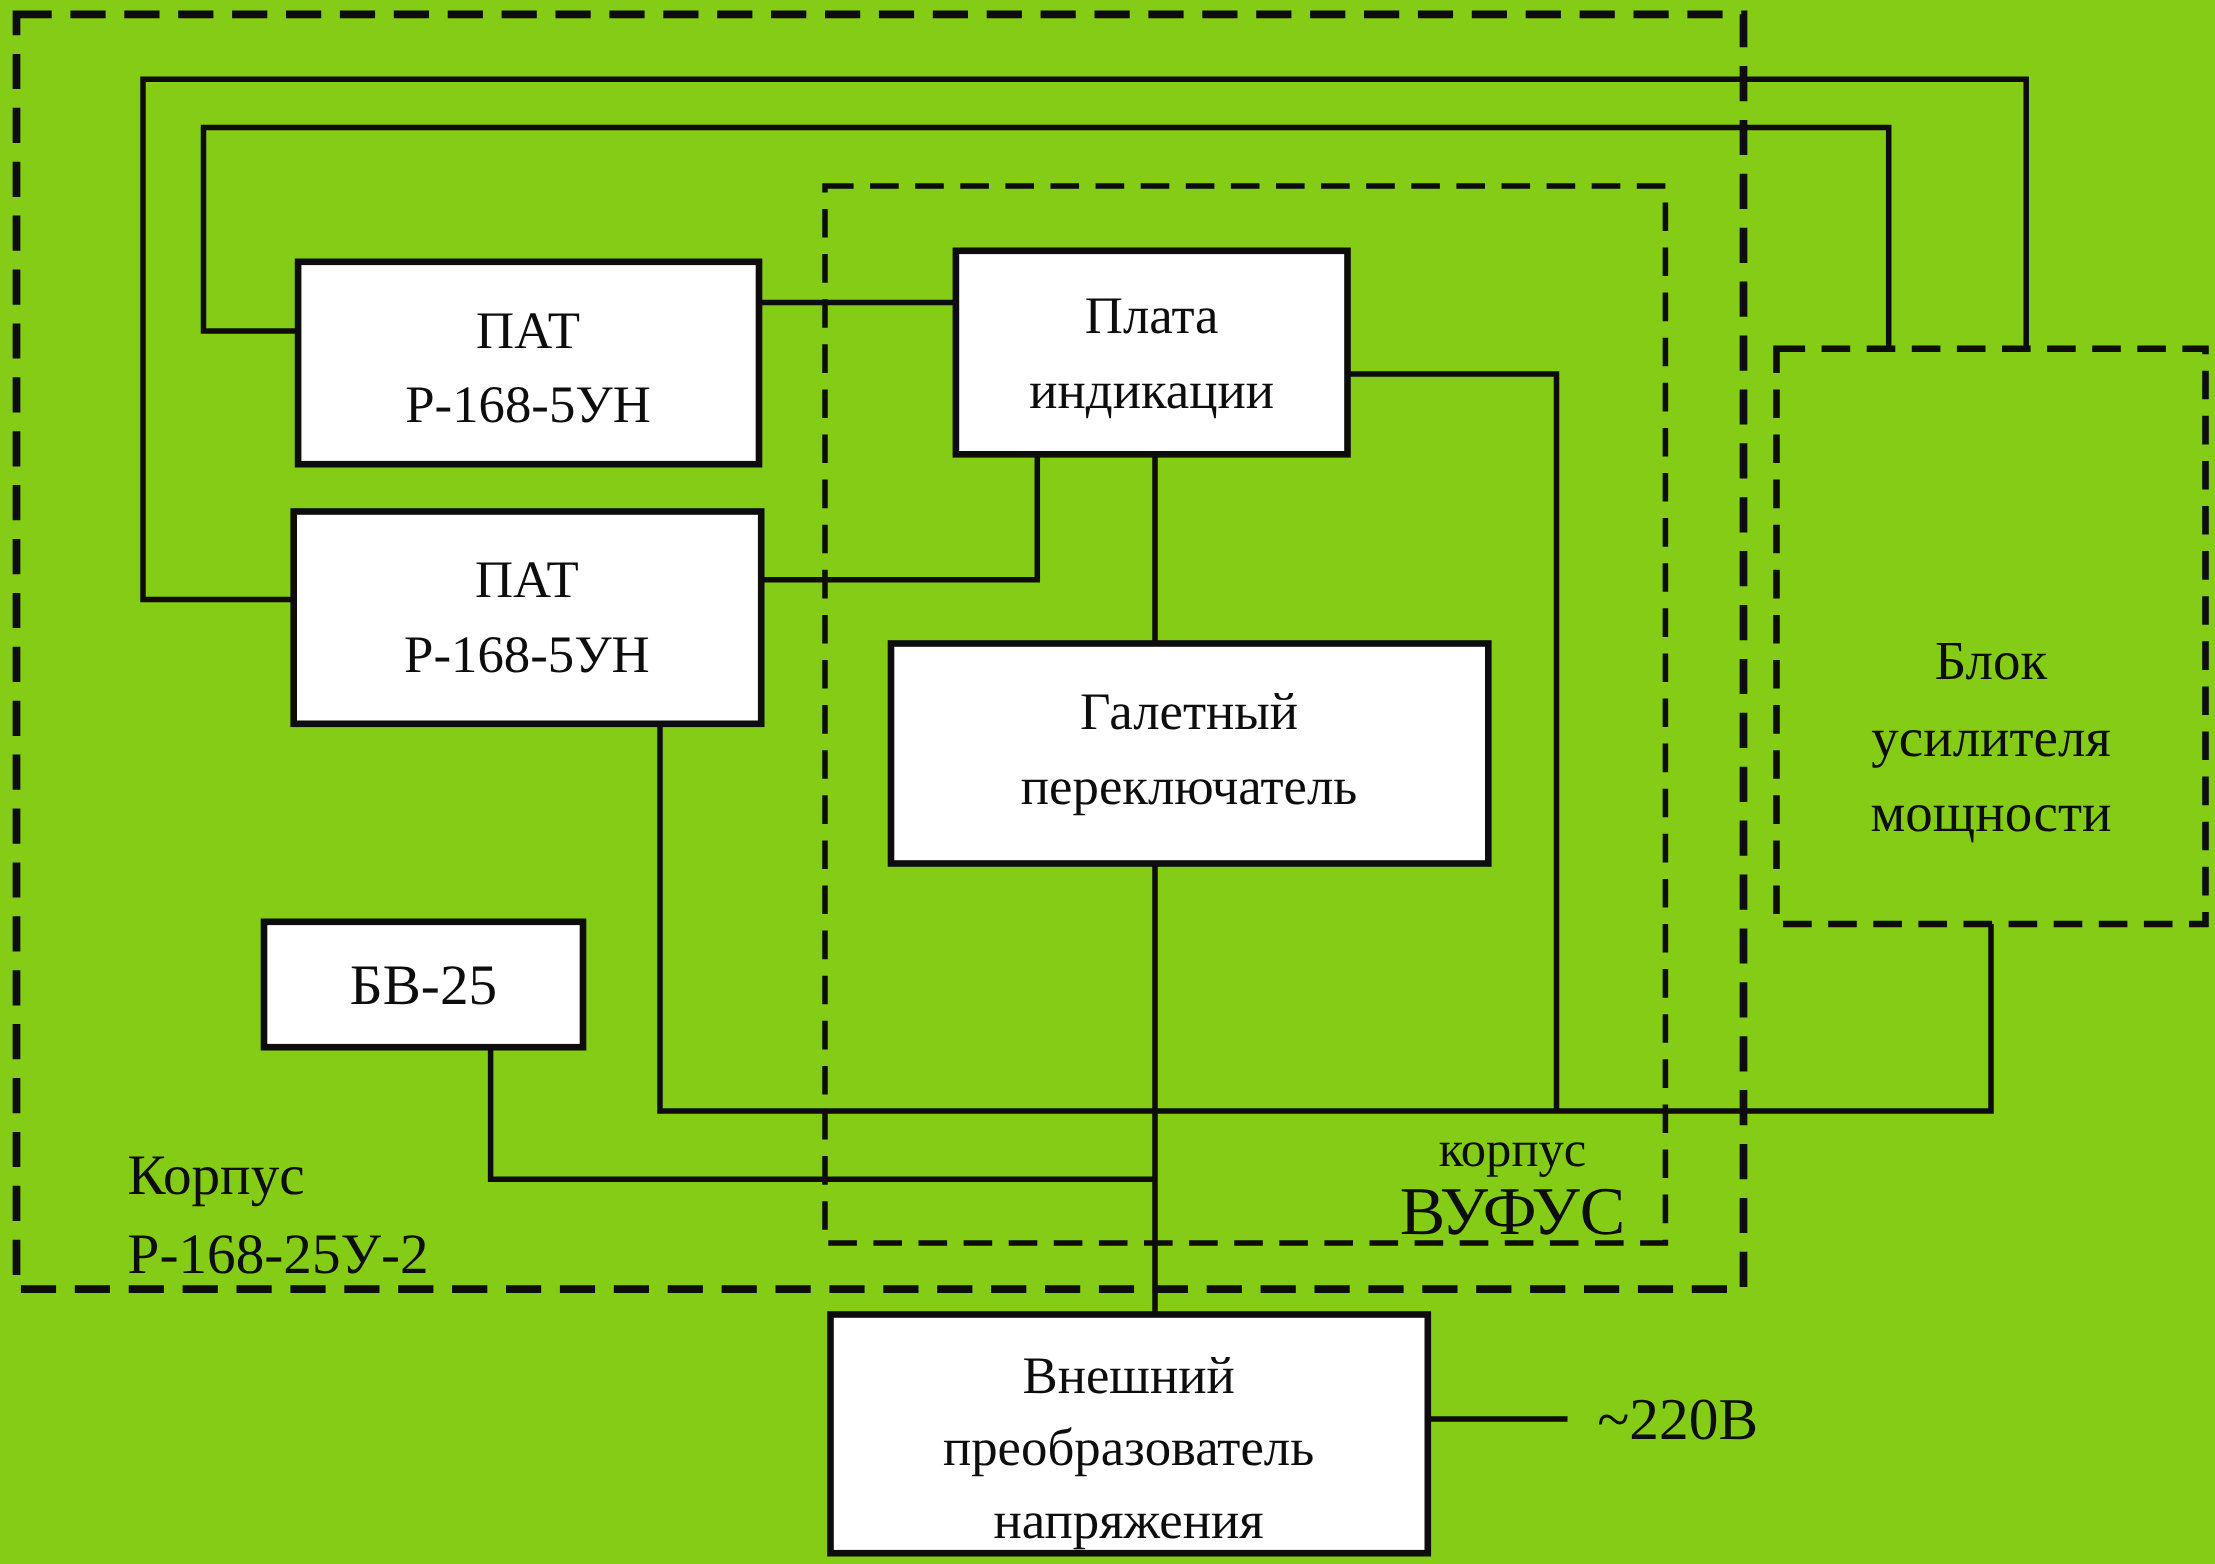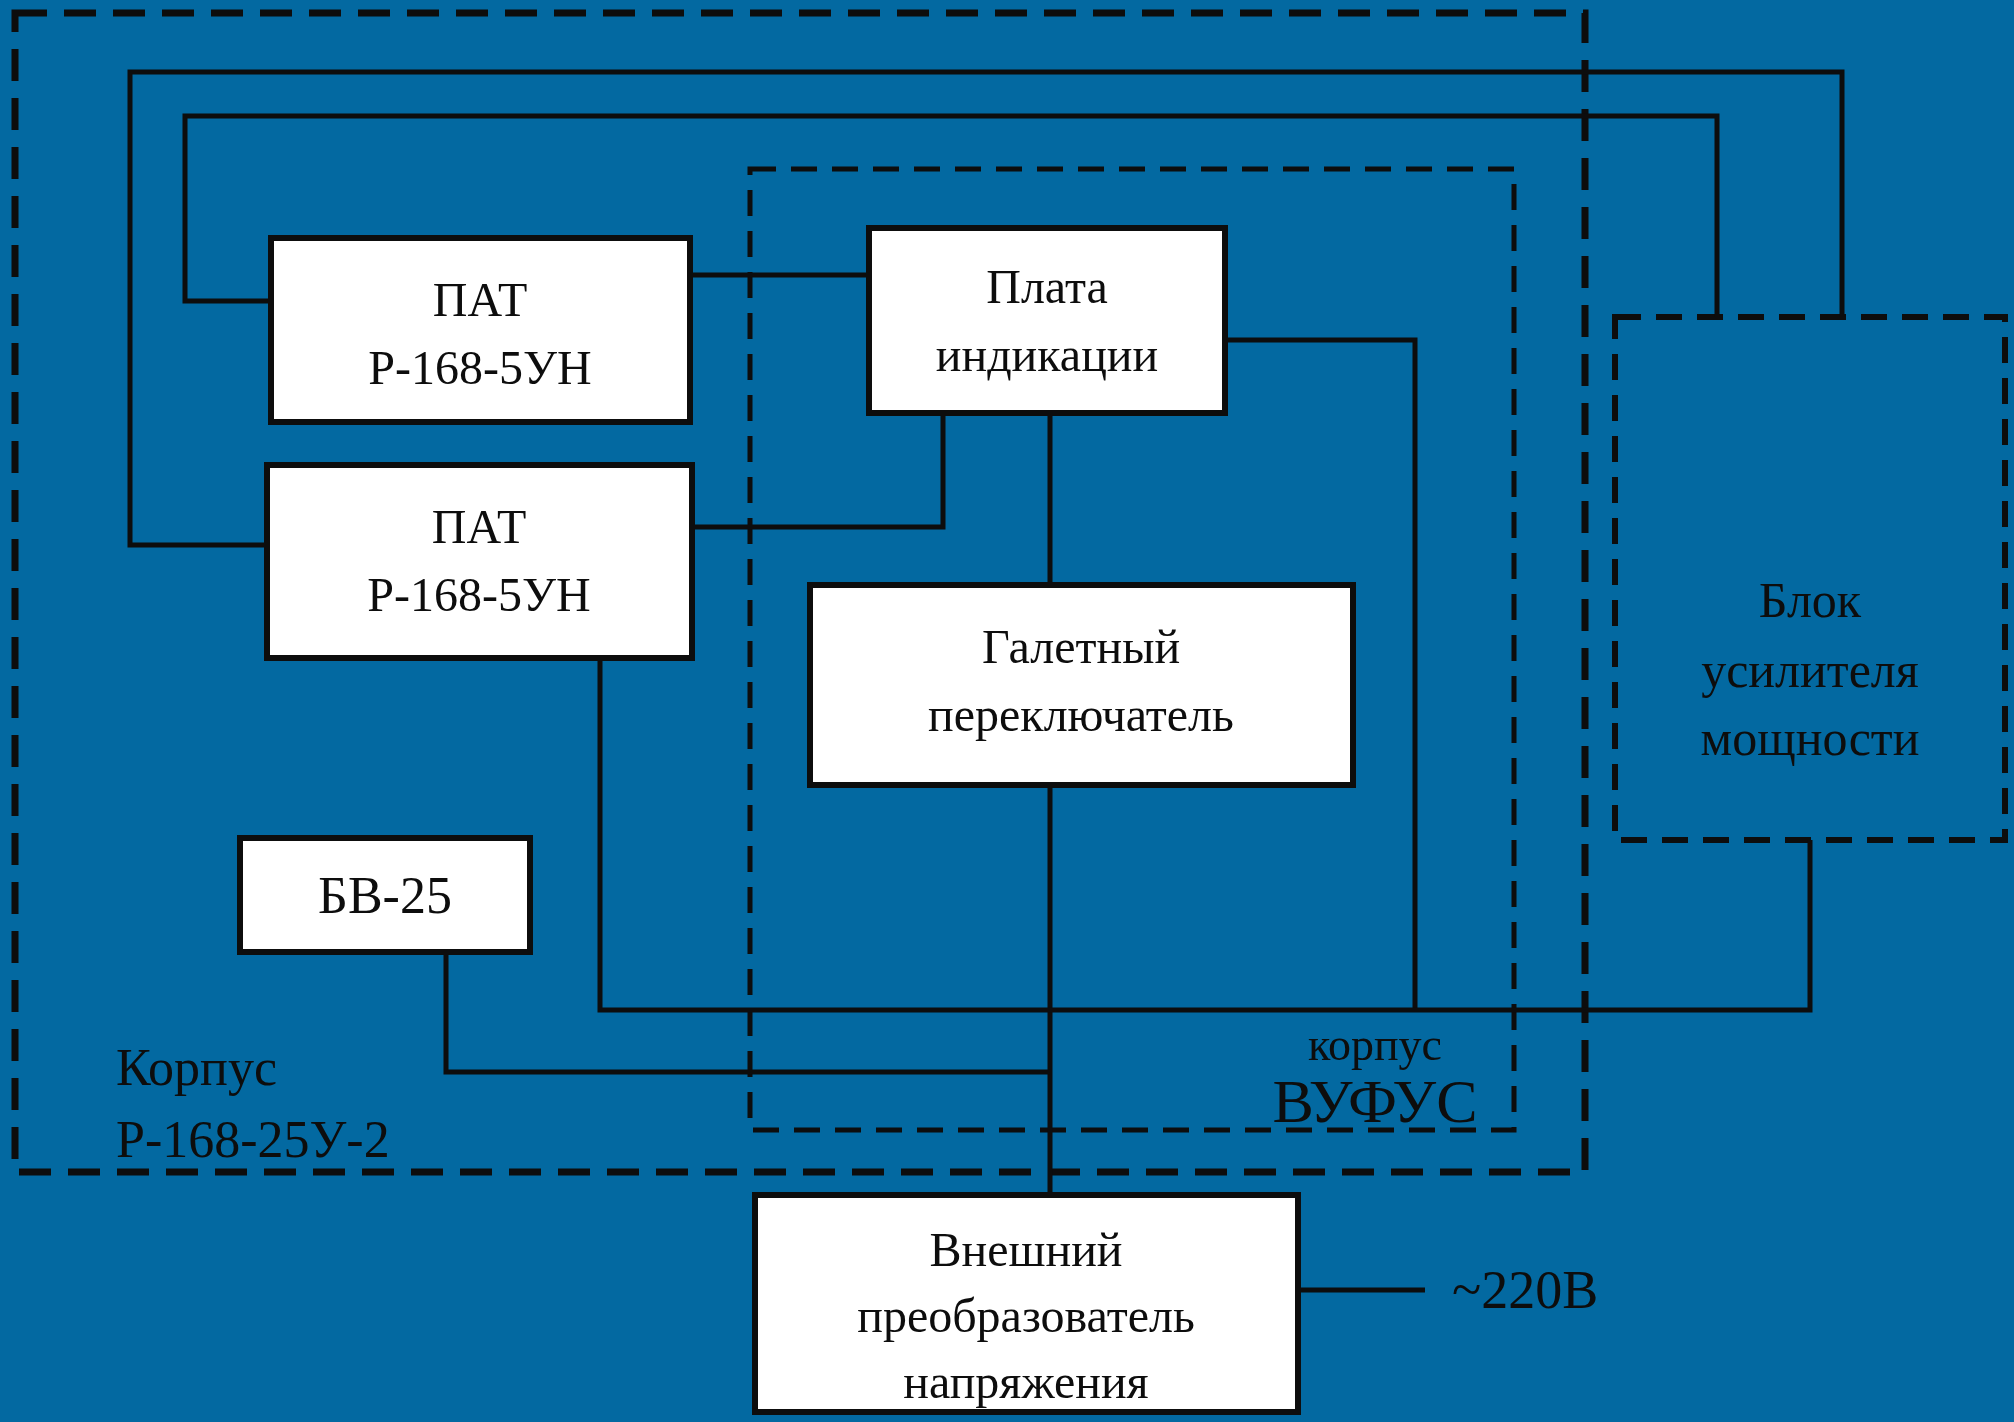--- a/index.html
+++ b/index.html
@@ -4,21 +4,21 @@
 <style>
   html, body {
     margin: 0;
     padding: 0;
     background: #ffffff;
   }
   .page {
     position: relative;
     width: 2014px;
     height: 1422px;
-    background: #0369a1;
+    background: #84cc16;
     overflow: hidden;
     text-decoration: underline;
   }
   svg text {
     font-family: "Liberation Serif", "DejaVu Serif", serif;
     fill: #0d0d0d;
   }
   .t48 { font-size: 48px; }
   .t50 { font-size: 50px; }
   .t52 { font-size: 52px; }

